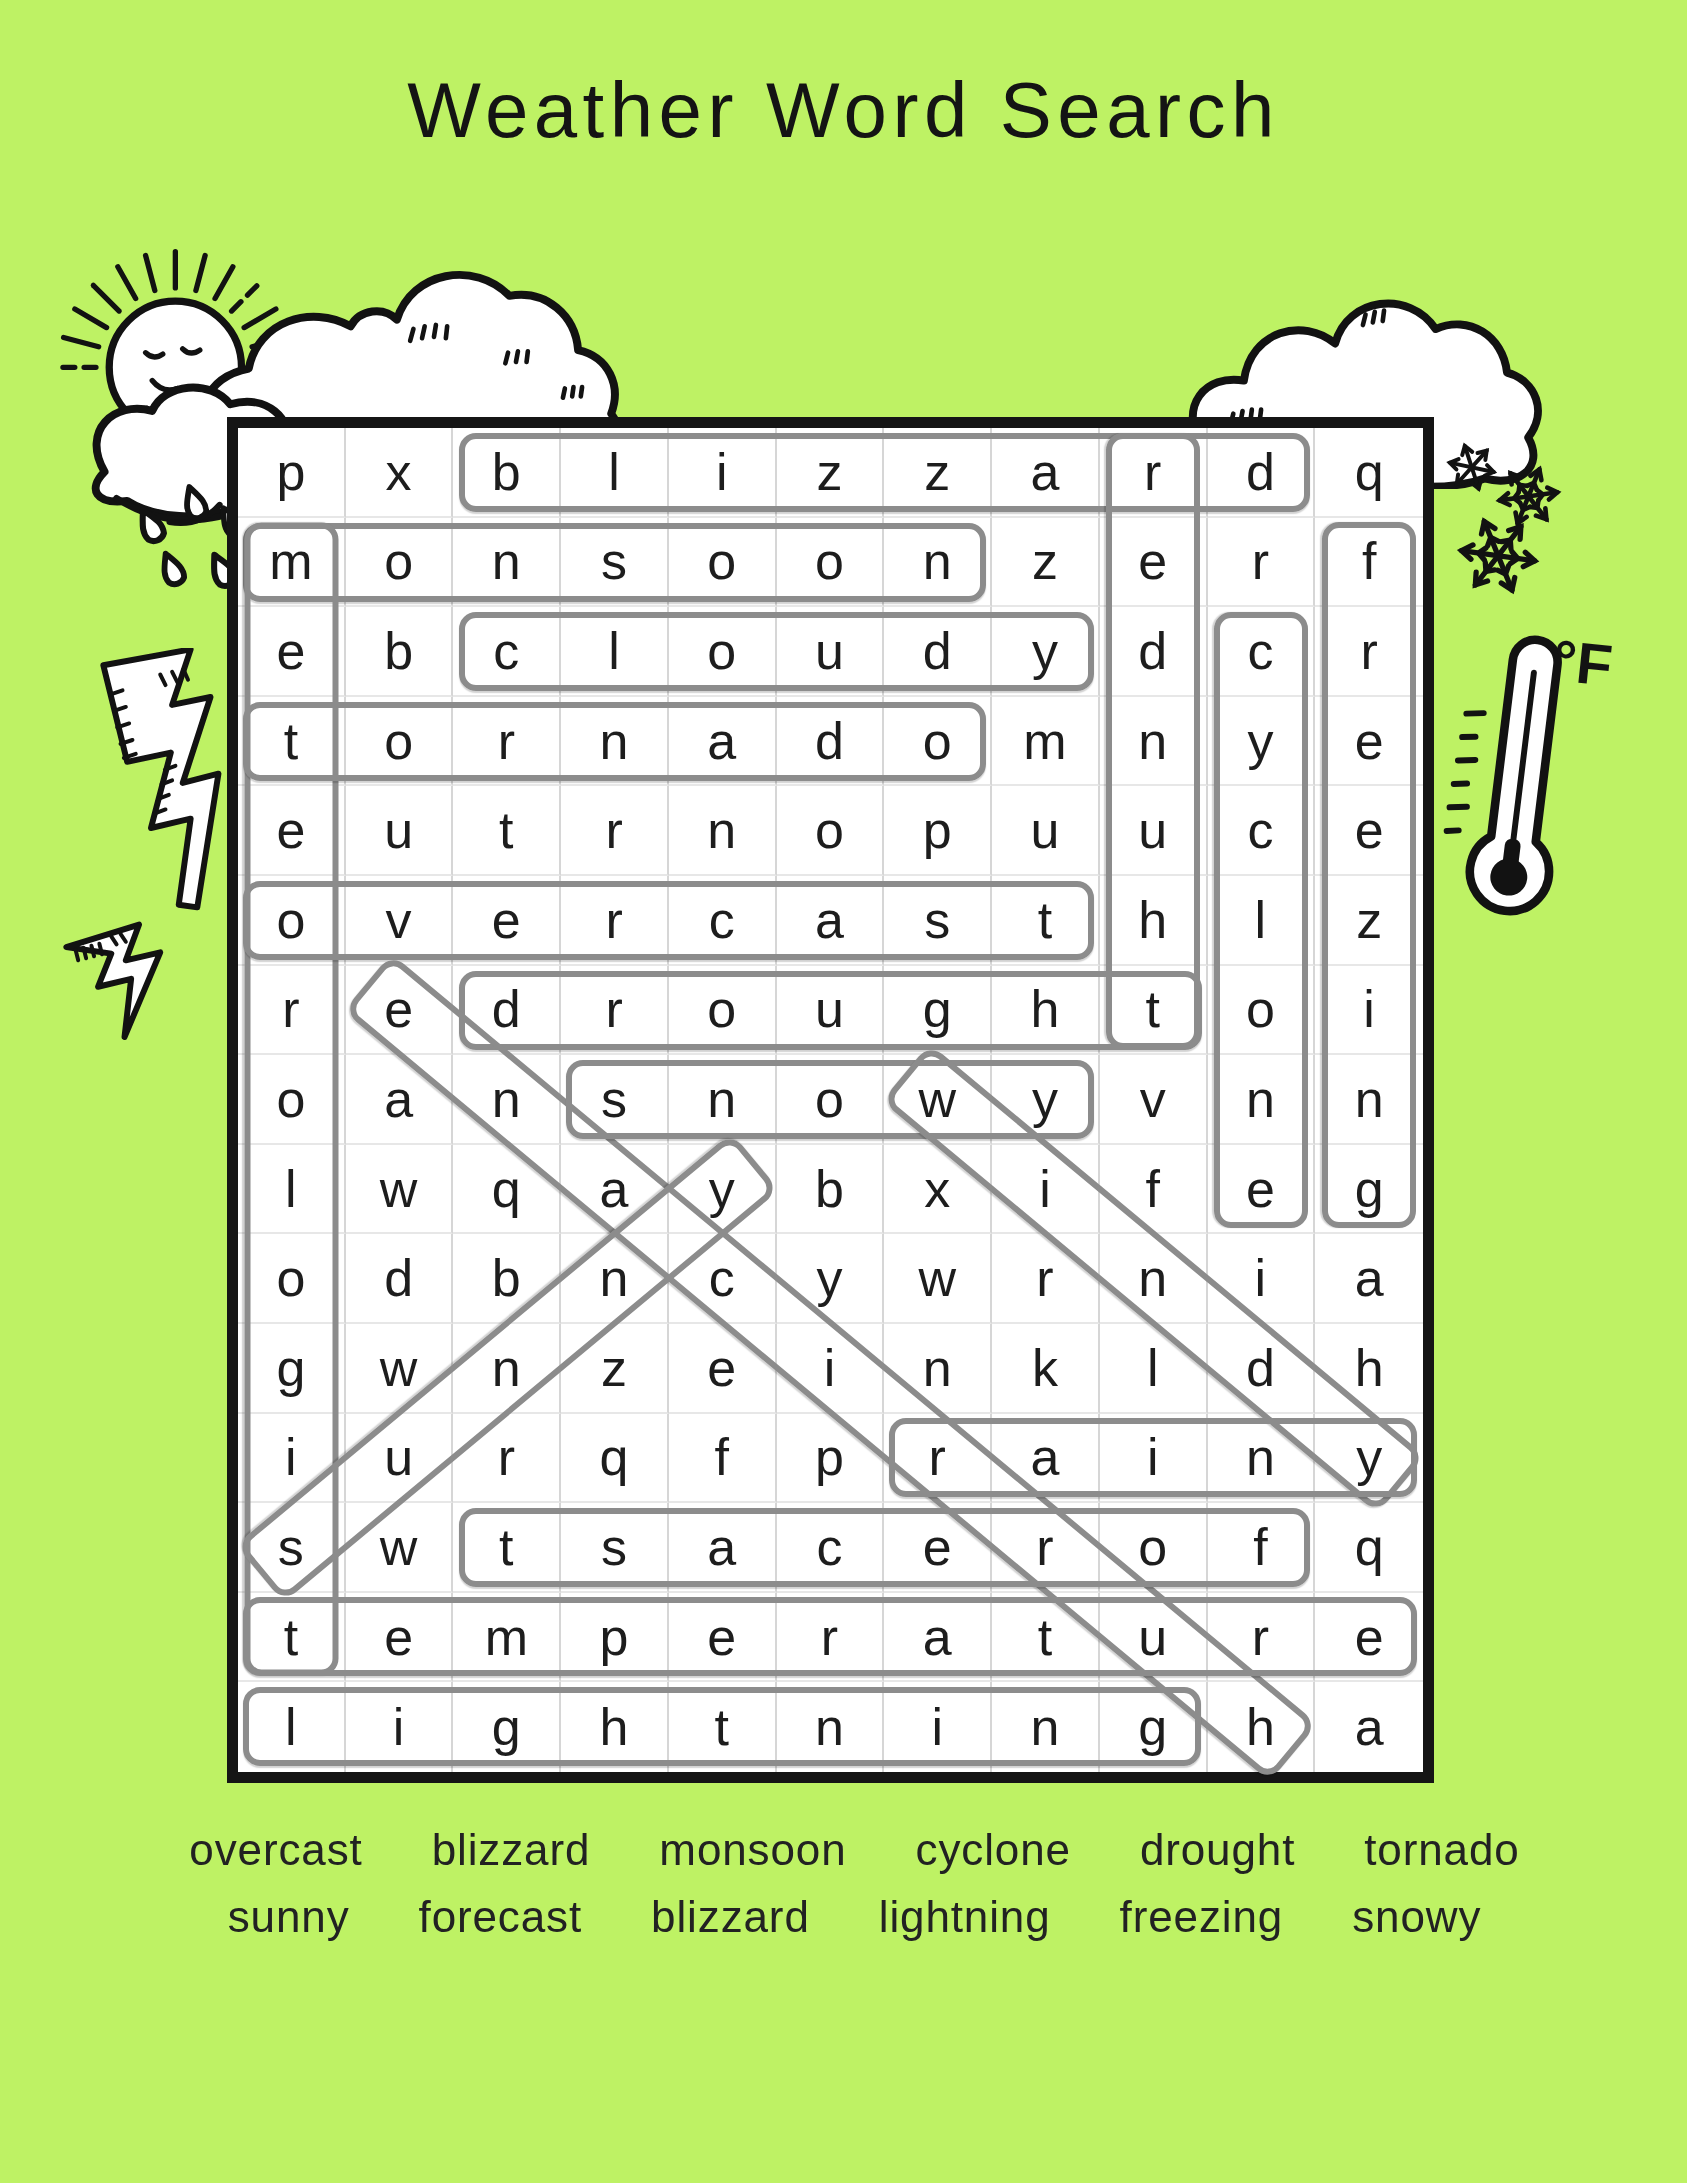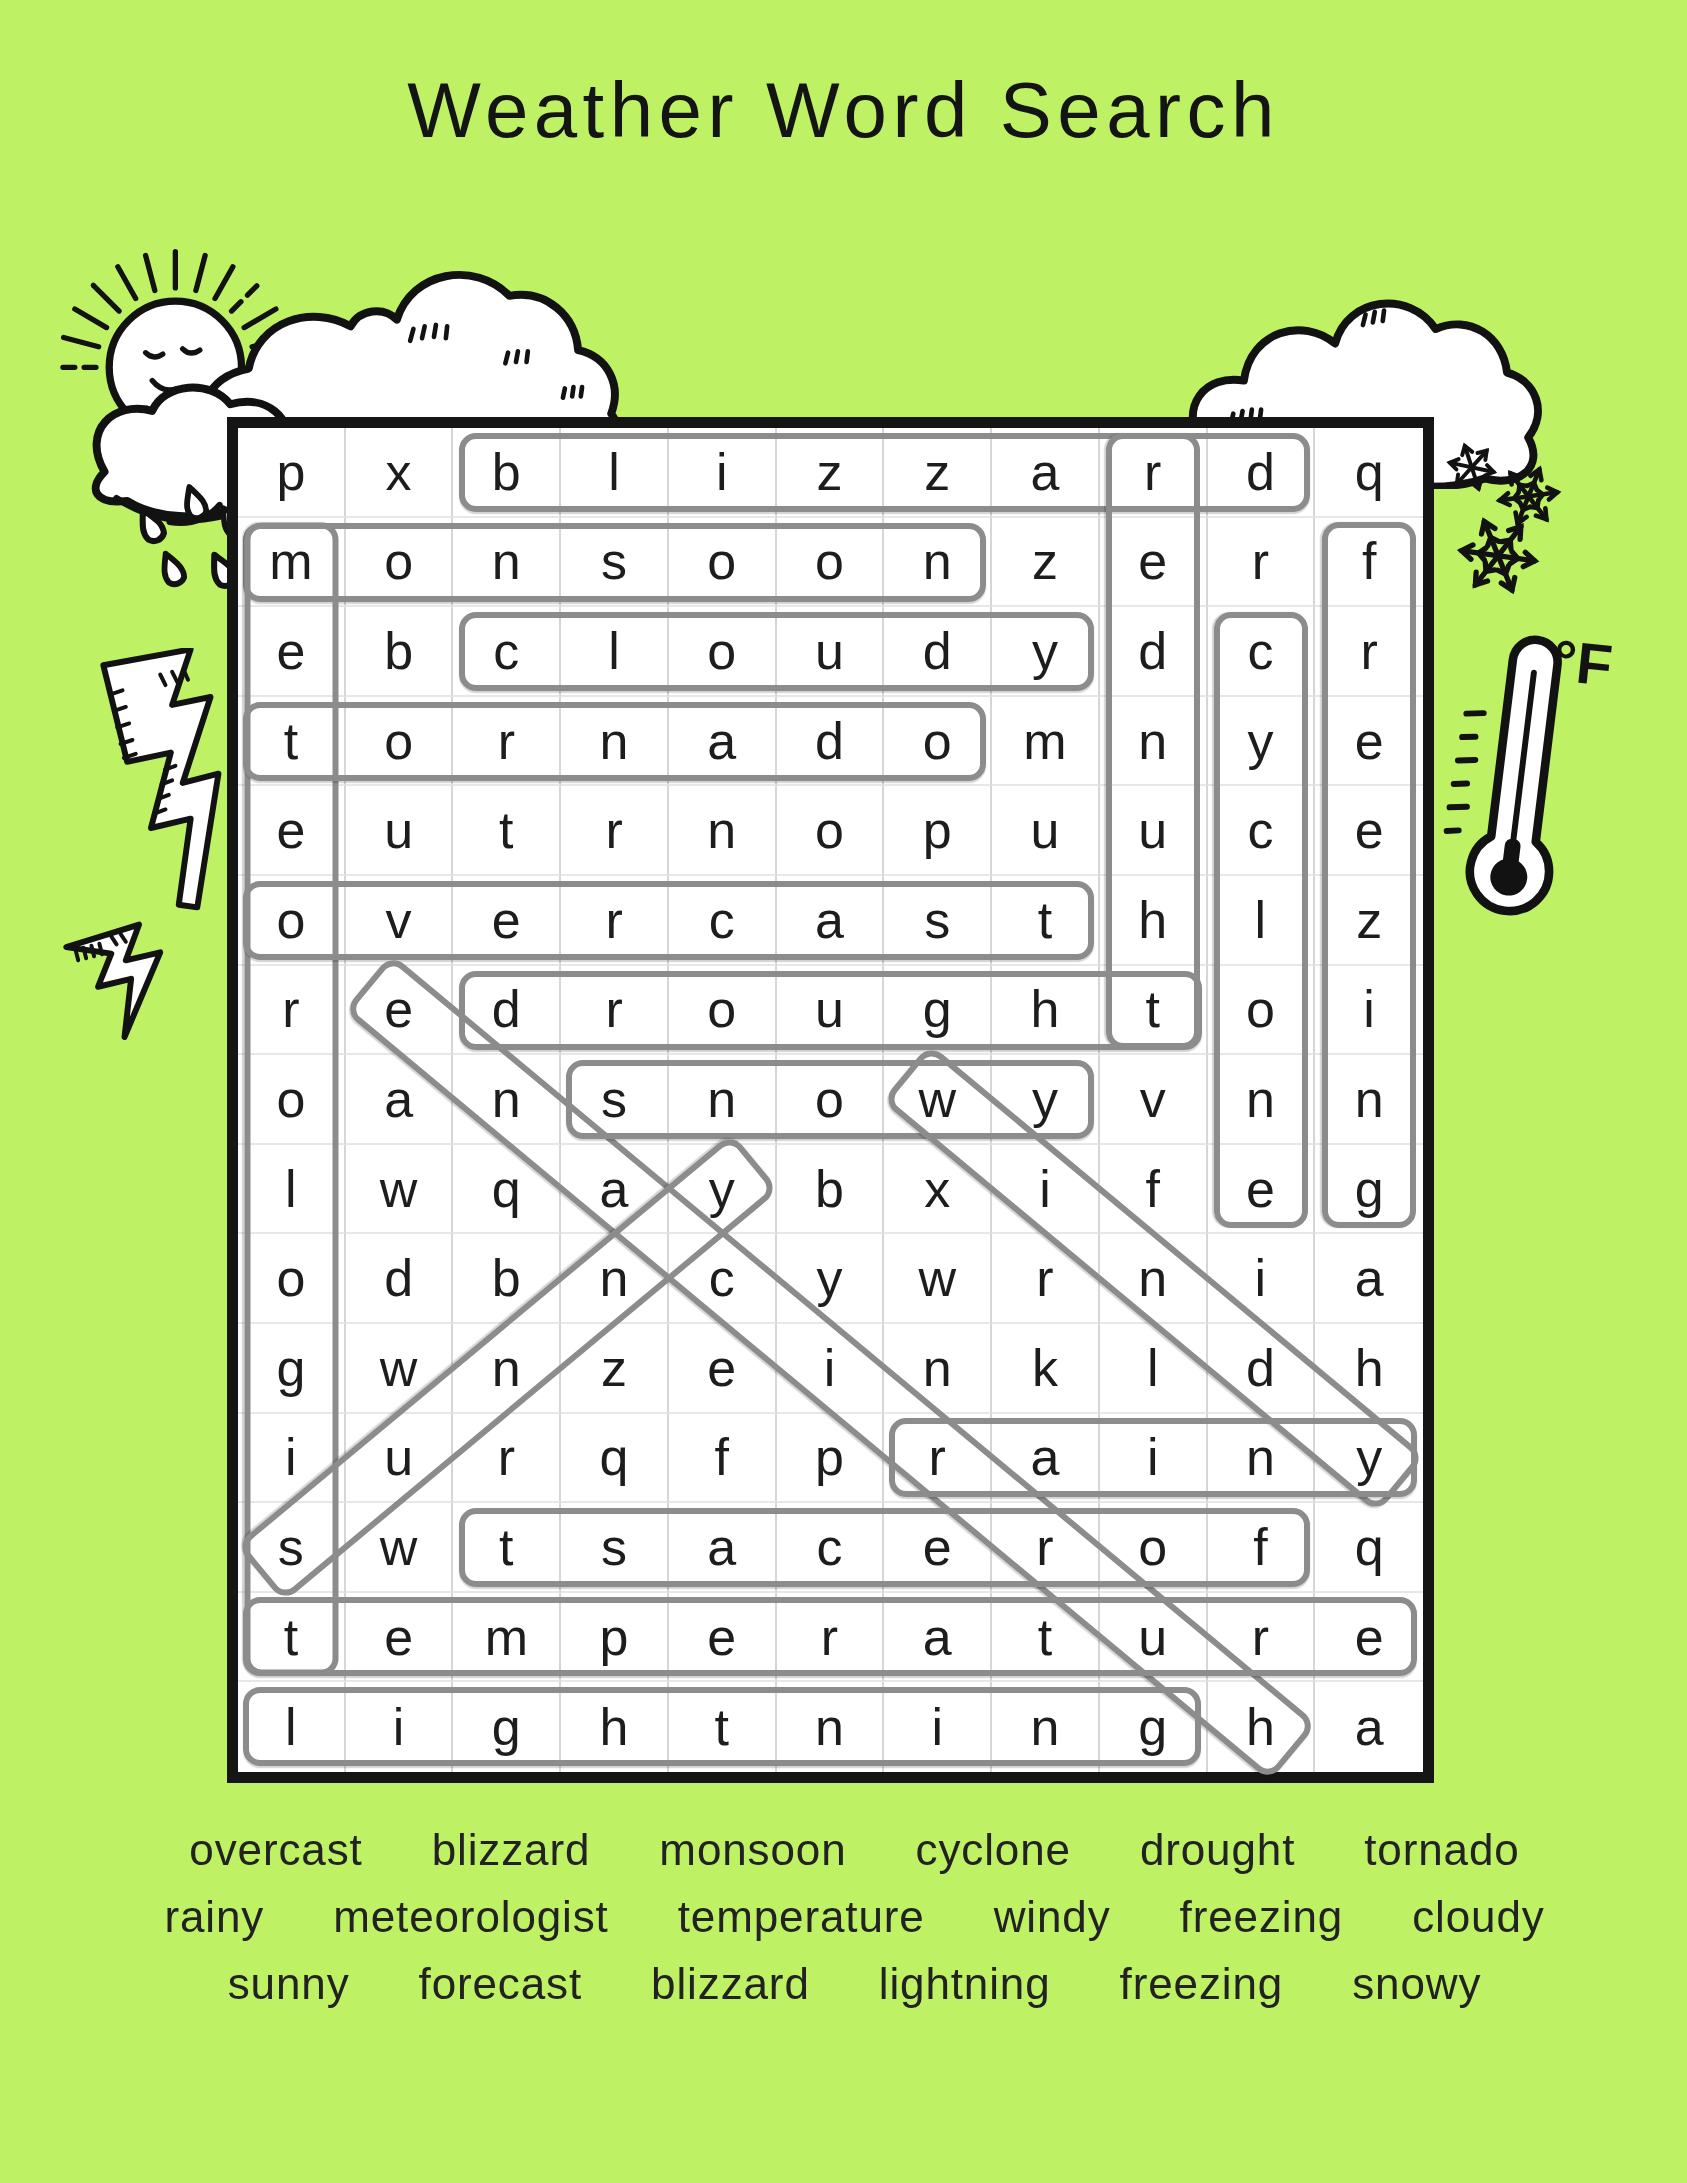--- a/index.html
+++ b/index.html
@@ -408,28 +408,20 @@
   <div class="word-list">
       <div class="wl-row">
         <span class="wl-word">overcast</span>
         <span class="wl-word">blizzard</span>
         <span class="wl-word">monsoon</span>
         <span class="wl-word">cyclone</span>
         <span class="wl-word">drought</span>
         <span class="wl-word">tornado</span>
       </div>
       <div class="wl-row">
-        <span class="wl-word">rainy</span>
-        <span class="wl-word">meteorologist</span>
-        <span class="wl-word">temperature</span>
-        <span class="wl-word">windy</span>
-        <span class="wl-word">freezing</span>
-        <span class="wl-word">cloudy</span>
-      </div>
-      <div class="wl-row">
         <span class="wl-word">sunny</span>
         <span class="wl-word">forecast</span>
         <span class="wl-word">blizzard</span>
         <span class="wl-word">lightning</span>
         <span class="wl-word">freezing</span>
         <span class="wl-word">snowy</span>
       </div>
     </div>
 
 

